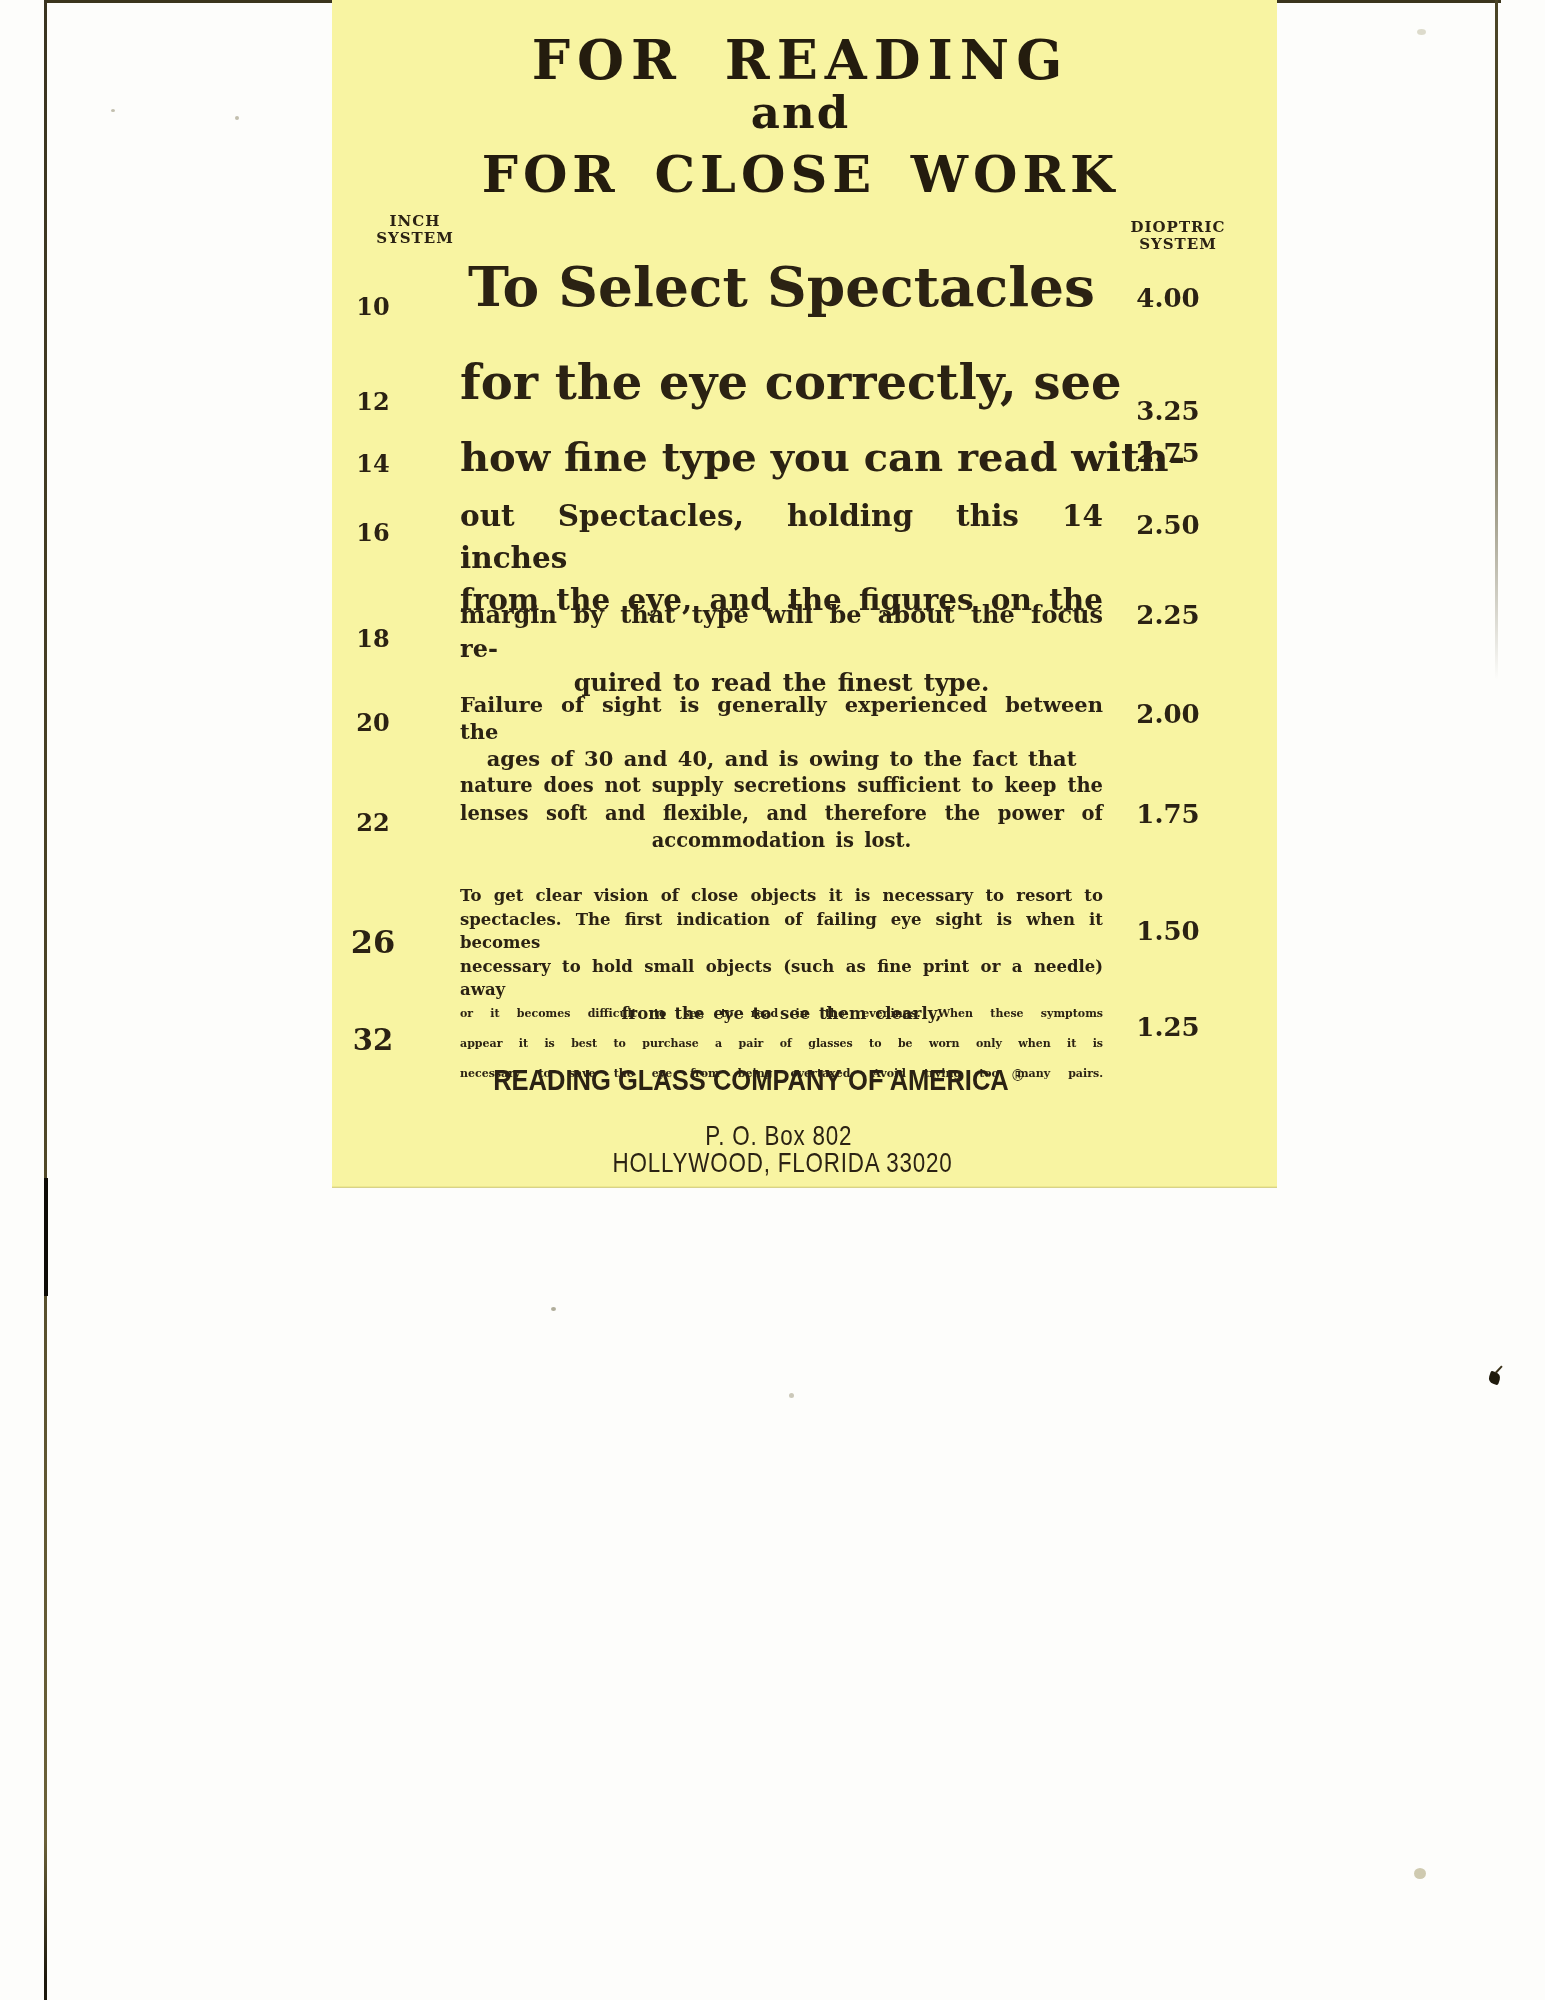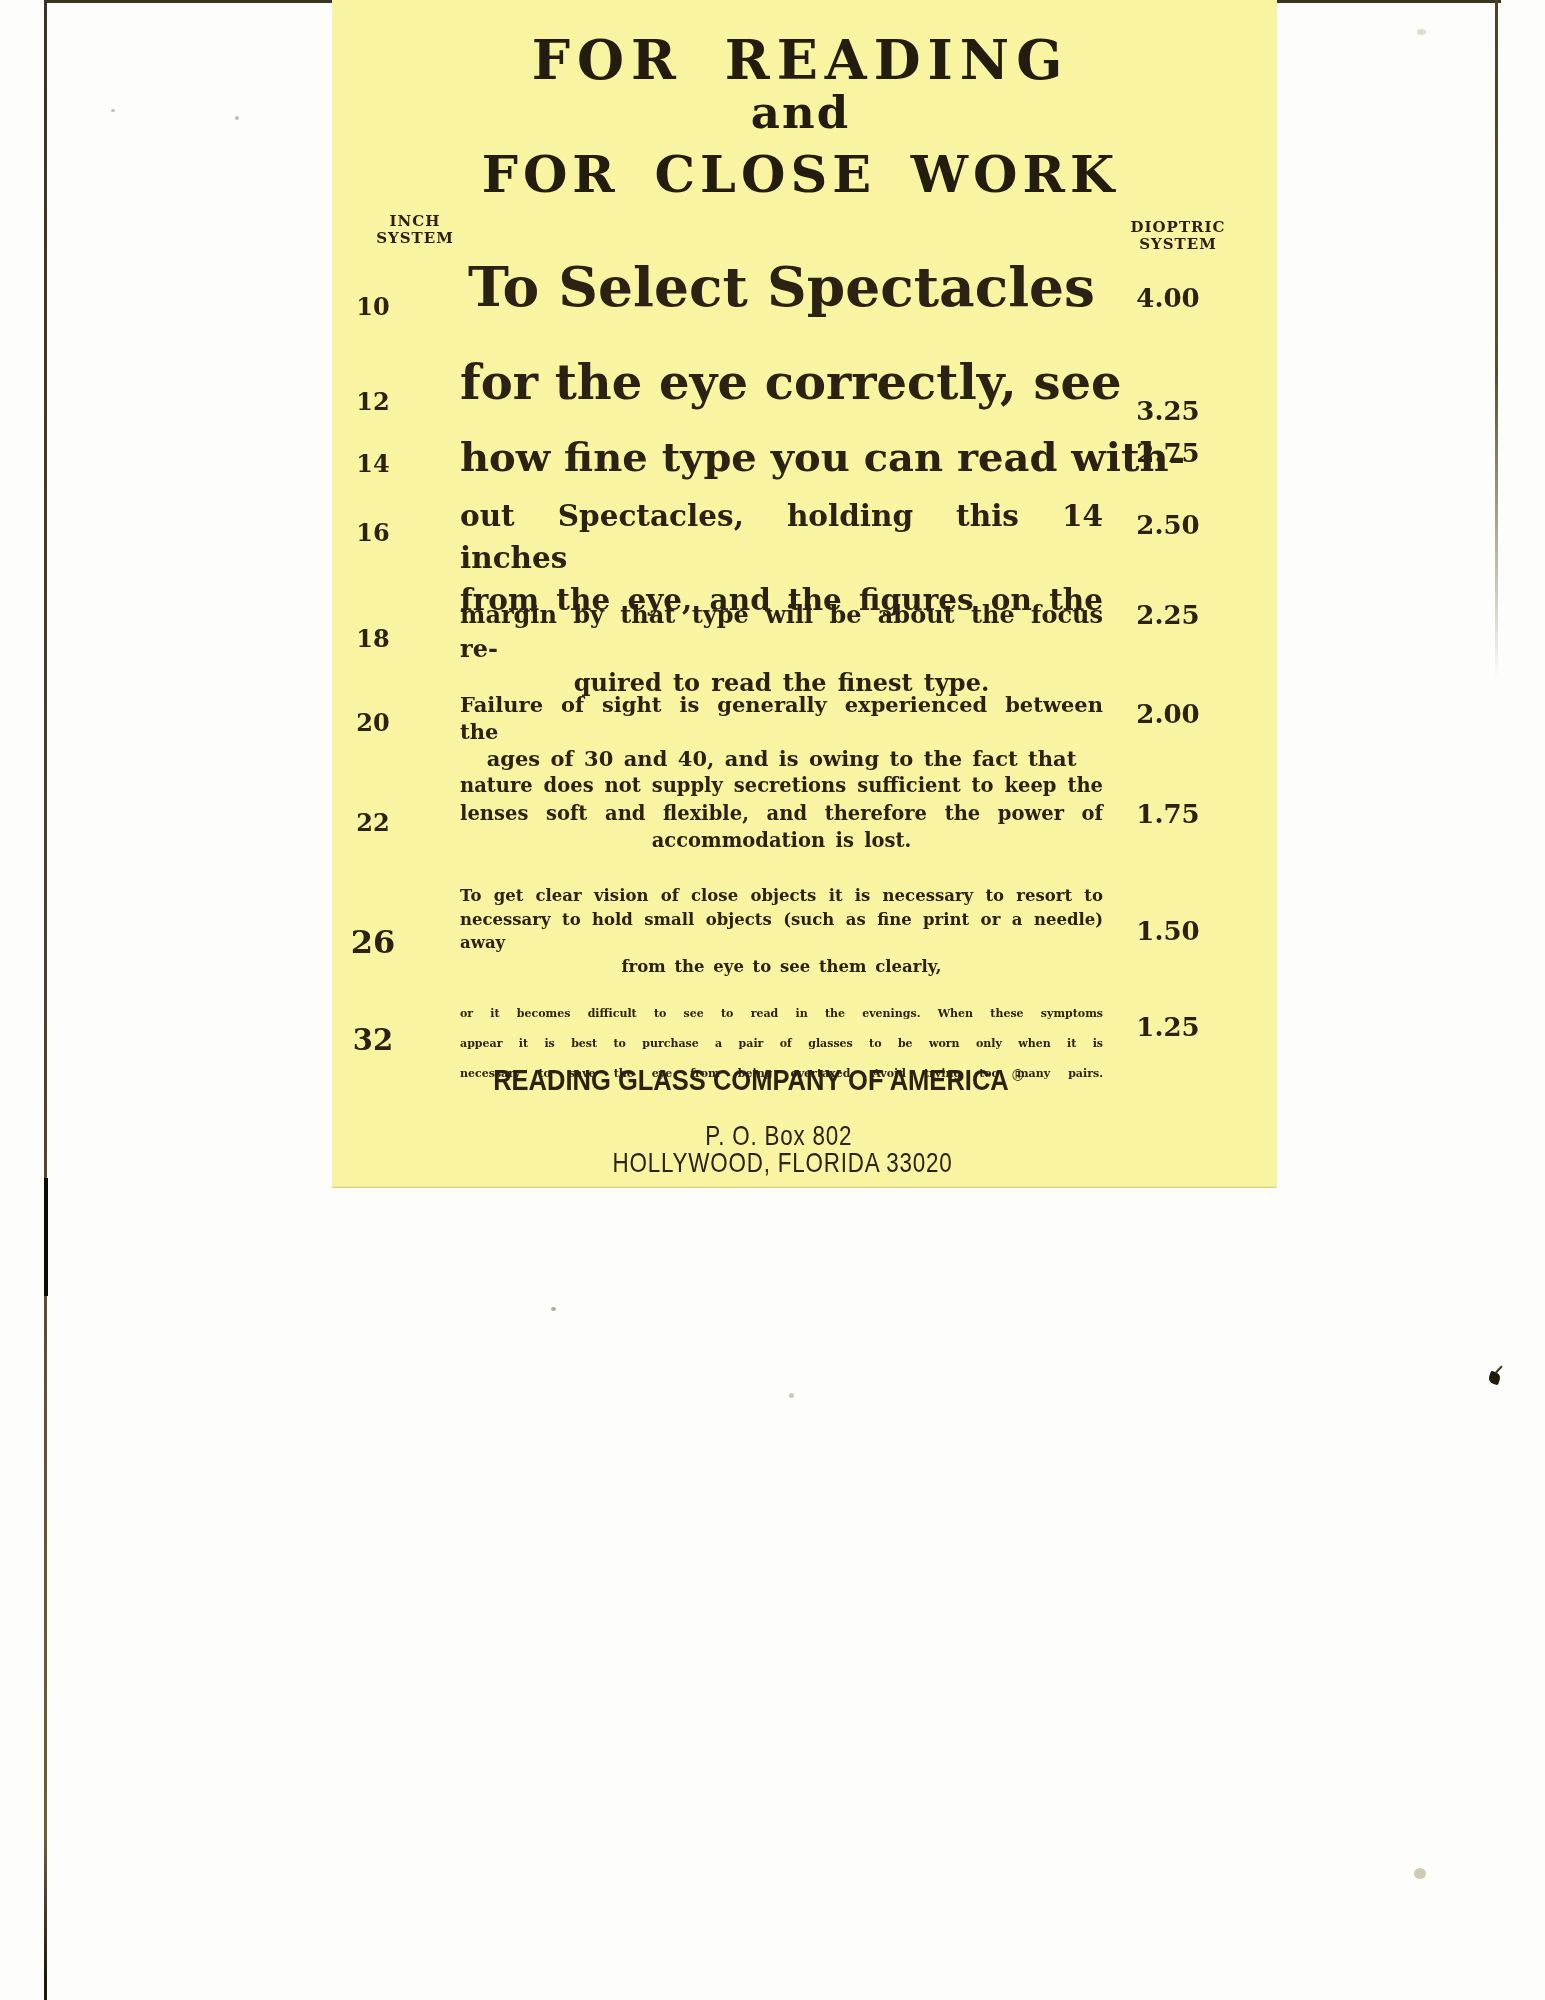--- a/index.html
+++ b/index.html
@@ -161,20 +161,21 @@
         <span class="line j">lenses soft and flexible, and therefore the power of</span>
         <span class="line">accommodation is lost.</span>
       </div>
       <div class="val">1.75</div>
     </div>
 
     <div class="row r7">
       <div class="num">26</div>
       <div class="txt">
         <span class="line j">To get clear vision of close objects it is necessary to resort to</span>
+        <span class="line j">spectacles. The first indication of failing eye sight is when it becomes</span>
         <span class="line j">necessary to hold small objects (such as fine print or a needle) away</span>
         <span class="line">from the eye to see them clearly,</span>
       </div>
       <div class="val">1.50</div>
     </div>
 
     <div class="row r8">
       <div class="num">32</div>
       <div class="txt">
         <span class="line j">or it becomes difficult to see to read in the evenings. When these symptoms</span>

